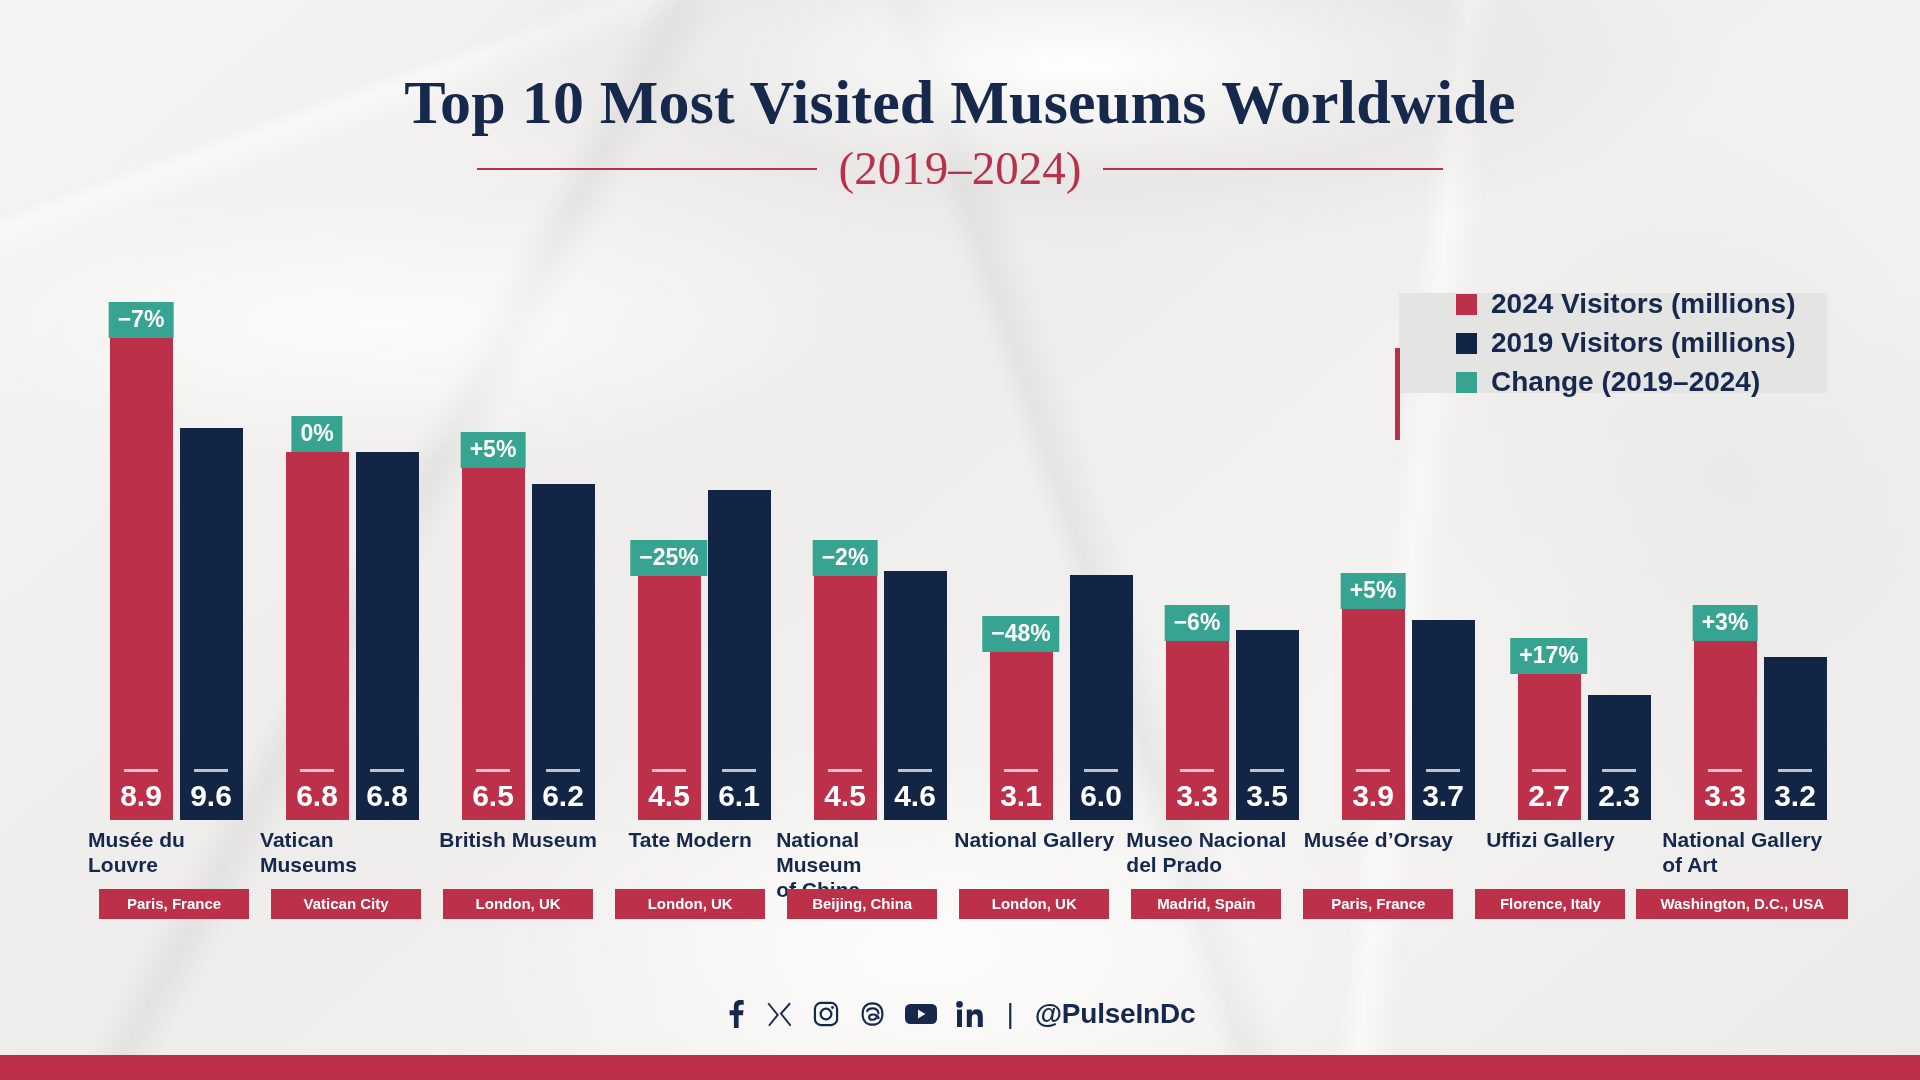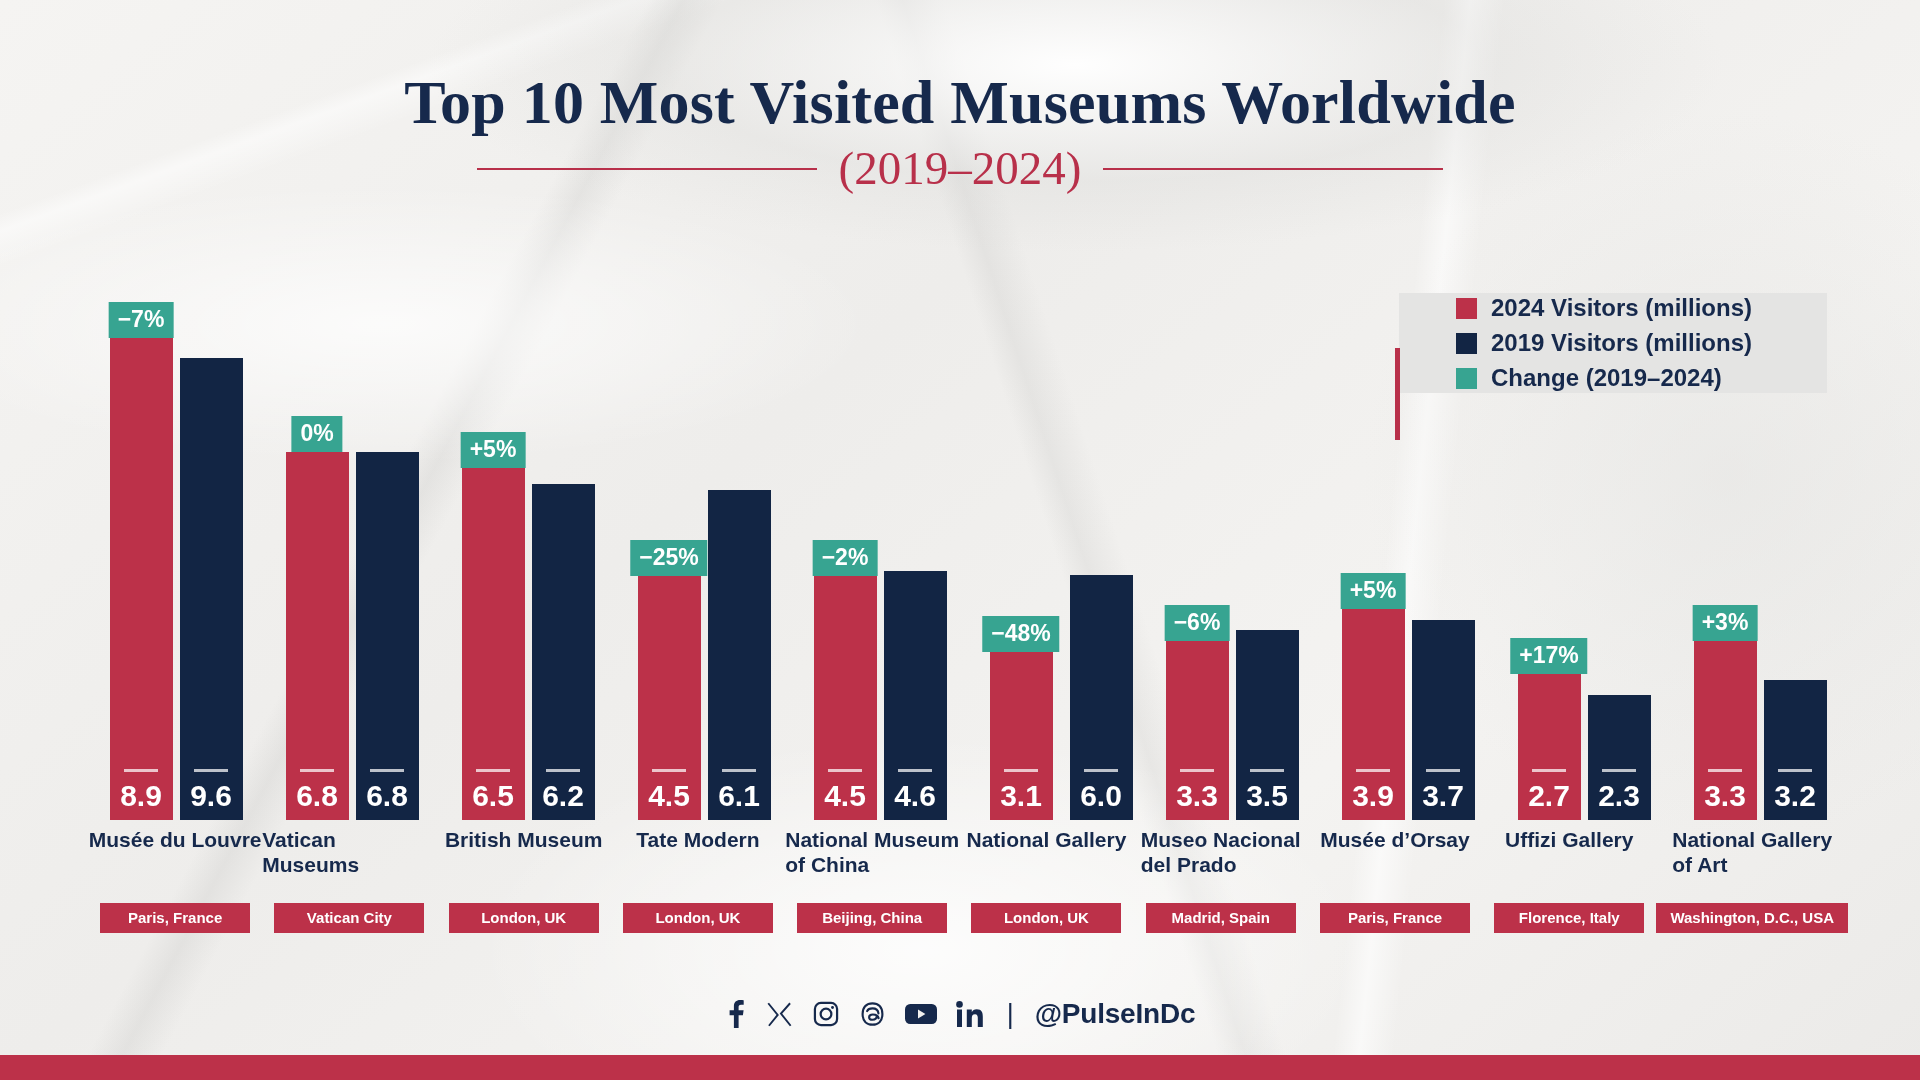--- a/index.html
+++ b/index.html
@@ -80,21 +80,21 @@
     left: -4px; top: 55px;
     width: 5px; height: 92px;
     background: #b8304a;
   }
   #legend-items {
     margin-left: 57px;
     display: flex; flex-direction: column; gap: 7px;
   }
   .legend-item { display: flex; align-items: center; gap: 14px; }
   .legend-swatch { width: 21px; height: 21px; flex: 0 0 auto; }
-  .legend-label { font-size: 24px; font-weight: 600; color: #16294c; white-space: nowrap; }
+  .legend-label { font-size: 28px; font-weight: 600; color: #16294c; white-space: nowrap; }
 
   
   #plot {
     position: absolute;
     left: 88px; top: 300px;
     width: 1760px; height: 520px;
     display: flex;
     align-items: flex-end;
   }
   .bar-group { flex: 1 1 0; display: flex; justify-content: center; align-items: flex-end; gap: 7px; height: 100%; }
@@ -133,24 +133,24 @@
     width: 1760px;
     display: flex;
   }
   .xlabel-cell { flex: 1 1 0; display: flex; flex-direction: column; align-items: center; }
   .museum-name {
     font-size: 21px; font-weight: bold; color: #16294c;
     line-height: 1.18;
     white-space: pre-line;
   }
   .location-badge {
-    margin-top: 25px;
+    margin-top: 11px;
     background: #bc3149; color: #ffffff;
     font-size: 15px; font-weight: bold;
-    padding: 6px 14px 7px;
+    padding: 6px 24px 7px;
     text-align: center;
     white-space: nowrap;
     min-width: 150px;
   }
 
   
   #footer {
     position: absolute;
     left: 0; top: 998px; width: 1920px;
     display: flex; align-items: center; justify-content: center; gap: 19px;
@@ -198,21 +198,21 @@
   <div id="plot">
       <div class="bar-group">
         <div class="bar-col">
           <div class="bar c2024" style="height: 482px;">
             <div class="change-badge">−7%</div>
             <div class="value-rule"></div>
             <div class="value-label">8.9</div>
           </div>
         </div>
         <div class="bar-col">
-          <div class="bar c2019" style="height: 462px;">
+          <div class="bar c2019" style="height: 392px;">
             <div class="value-rule"></div>
             <div class="value-label">9.6</div>
           </div>
         </div>
       </div>
       <div class="bar-group">
         <div class="bar-col">
           <div class="bar c2024" style="height: 368px;">
             <div class="change-badge">0%</div>
             <div class="value-rule"></div>
@@ -333,21 +333,21 @@
       </div>
       <div class="bar-group">
         <div class="bar-col">
           <div class="bar c2024" style="height: 179px;">
             <div class="change-badge">+3%</div>
             <div class="value-rule"></div>
             <div class="value-label">3.3</div>
           </div>
         </div>
         <div class="bar-col">
-          <div class="bar c2019" style="height: 140px;">
+          <div class="bar c2019" style="height: 163px;">
             <div class="value-rule"></div>
             <div class="value-label">3.2</div>
           </div>
         </div>
       </div>
     </div>
 
   <div id="xlabels">
       <div class="xlabel-cell">
         <div class="museum-name" style="height: 50px;">Musée du Louvre</div>

